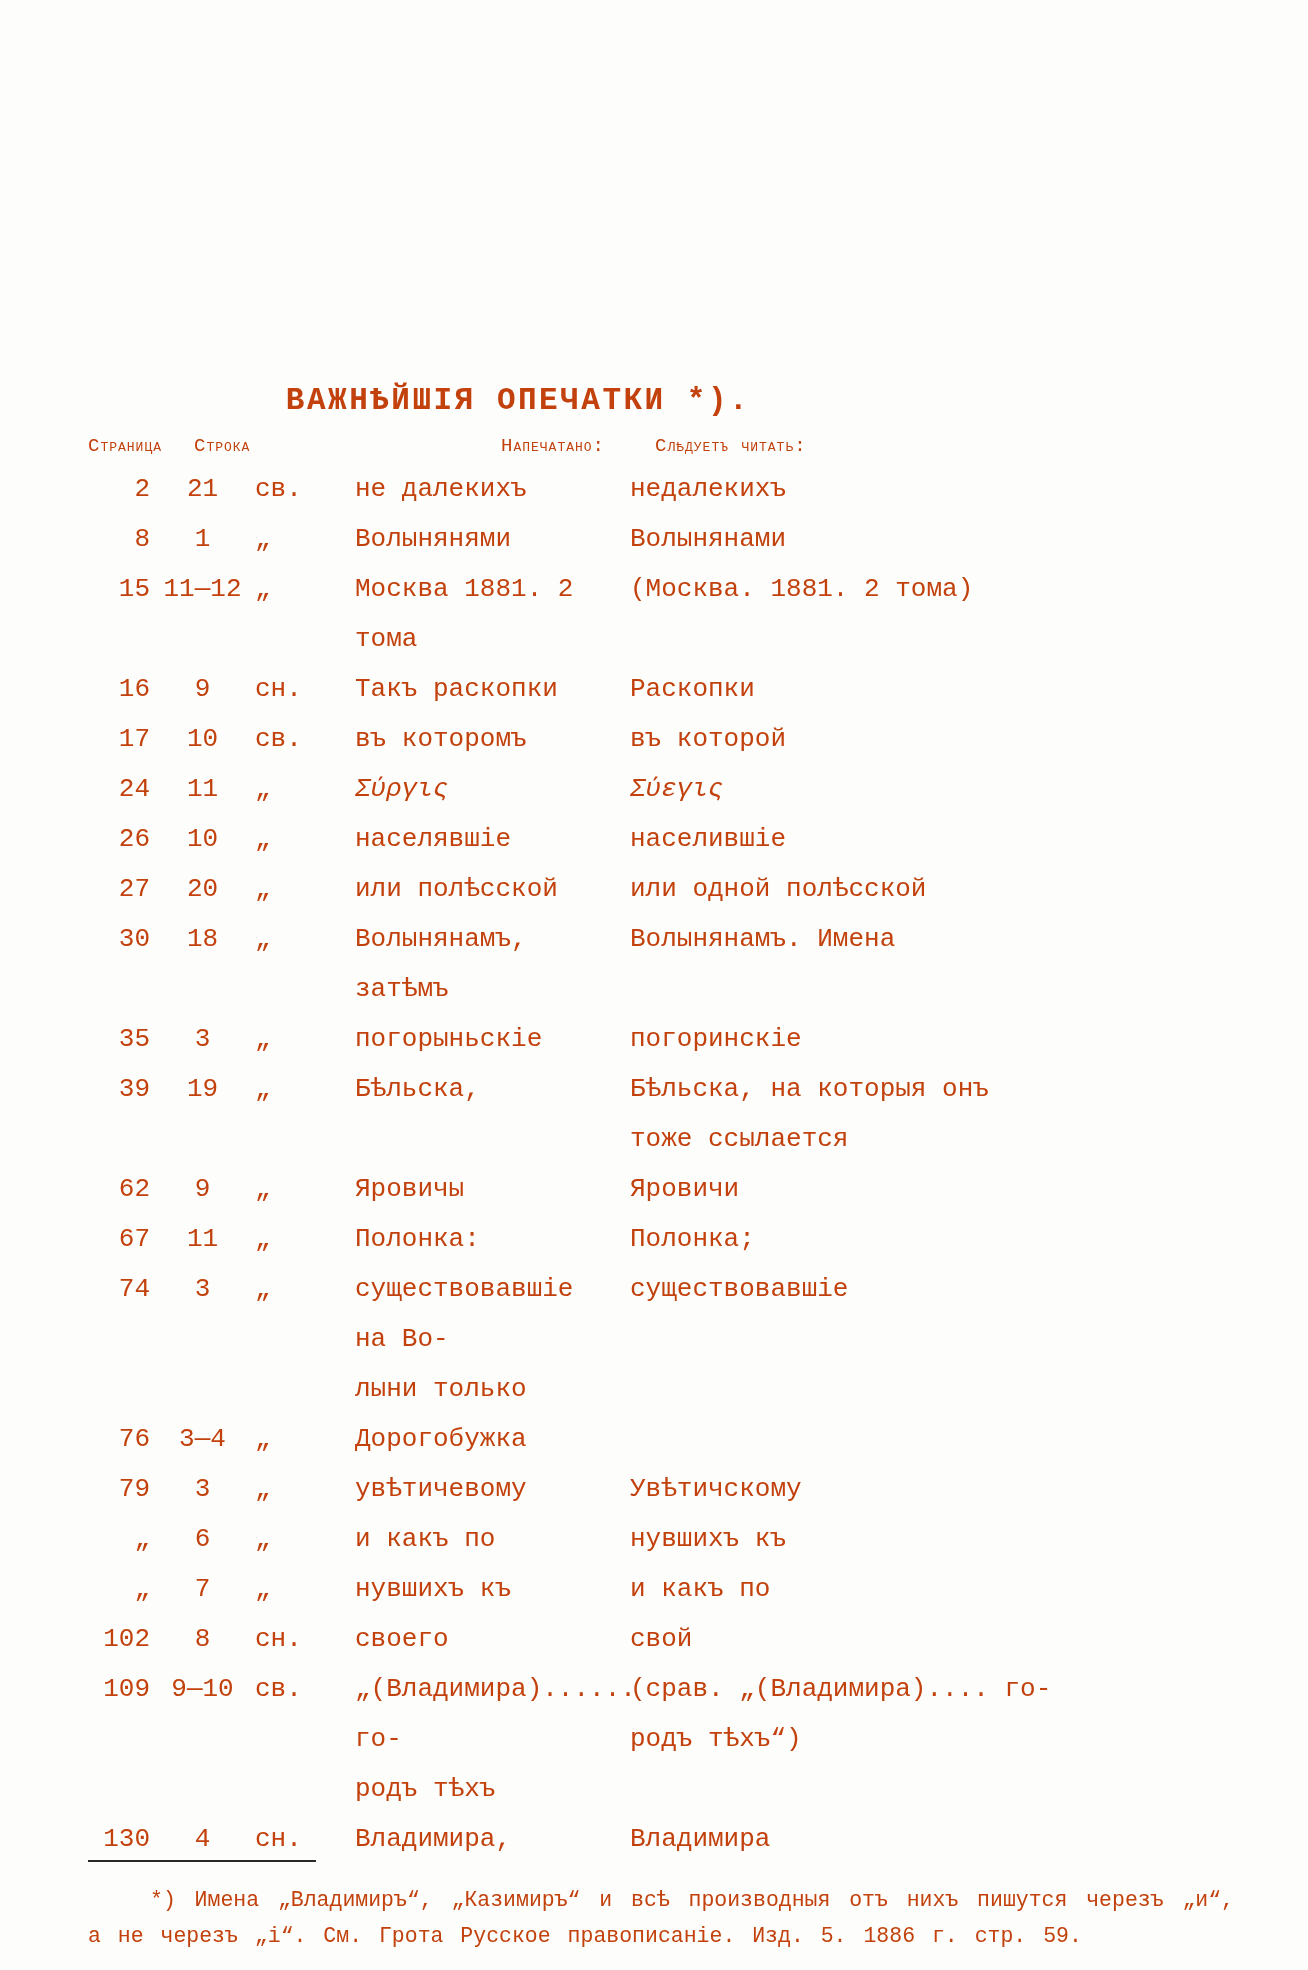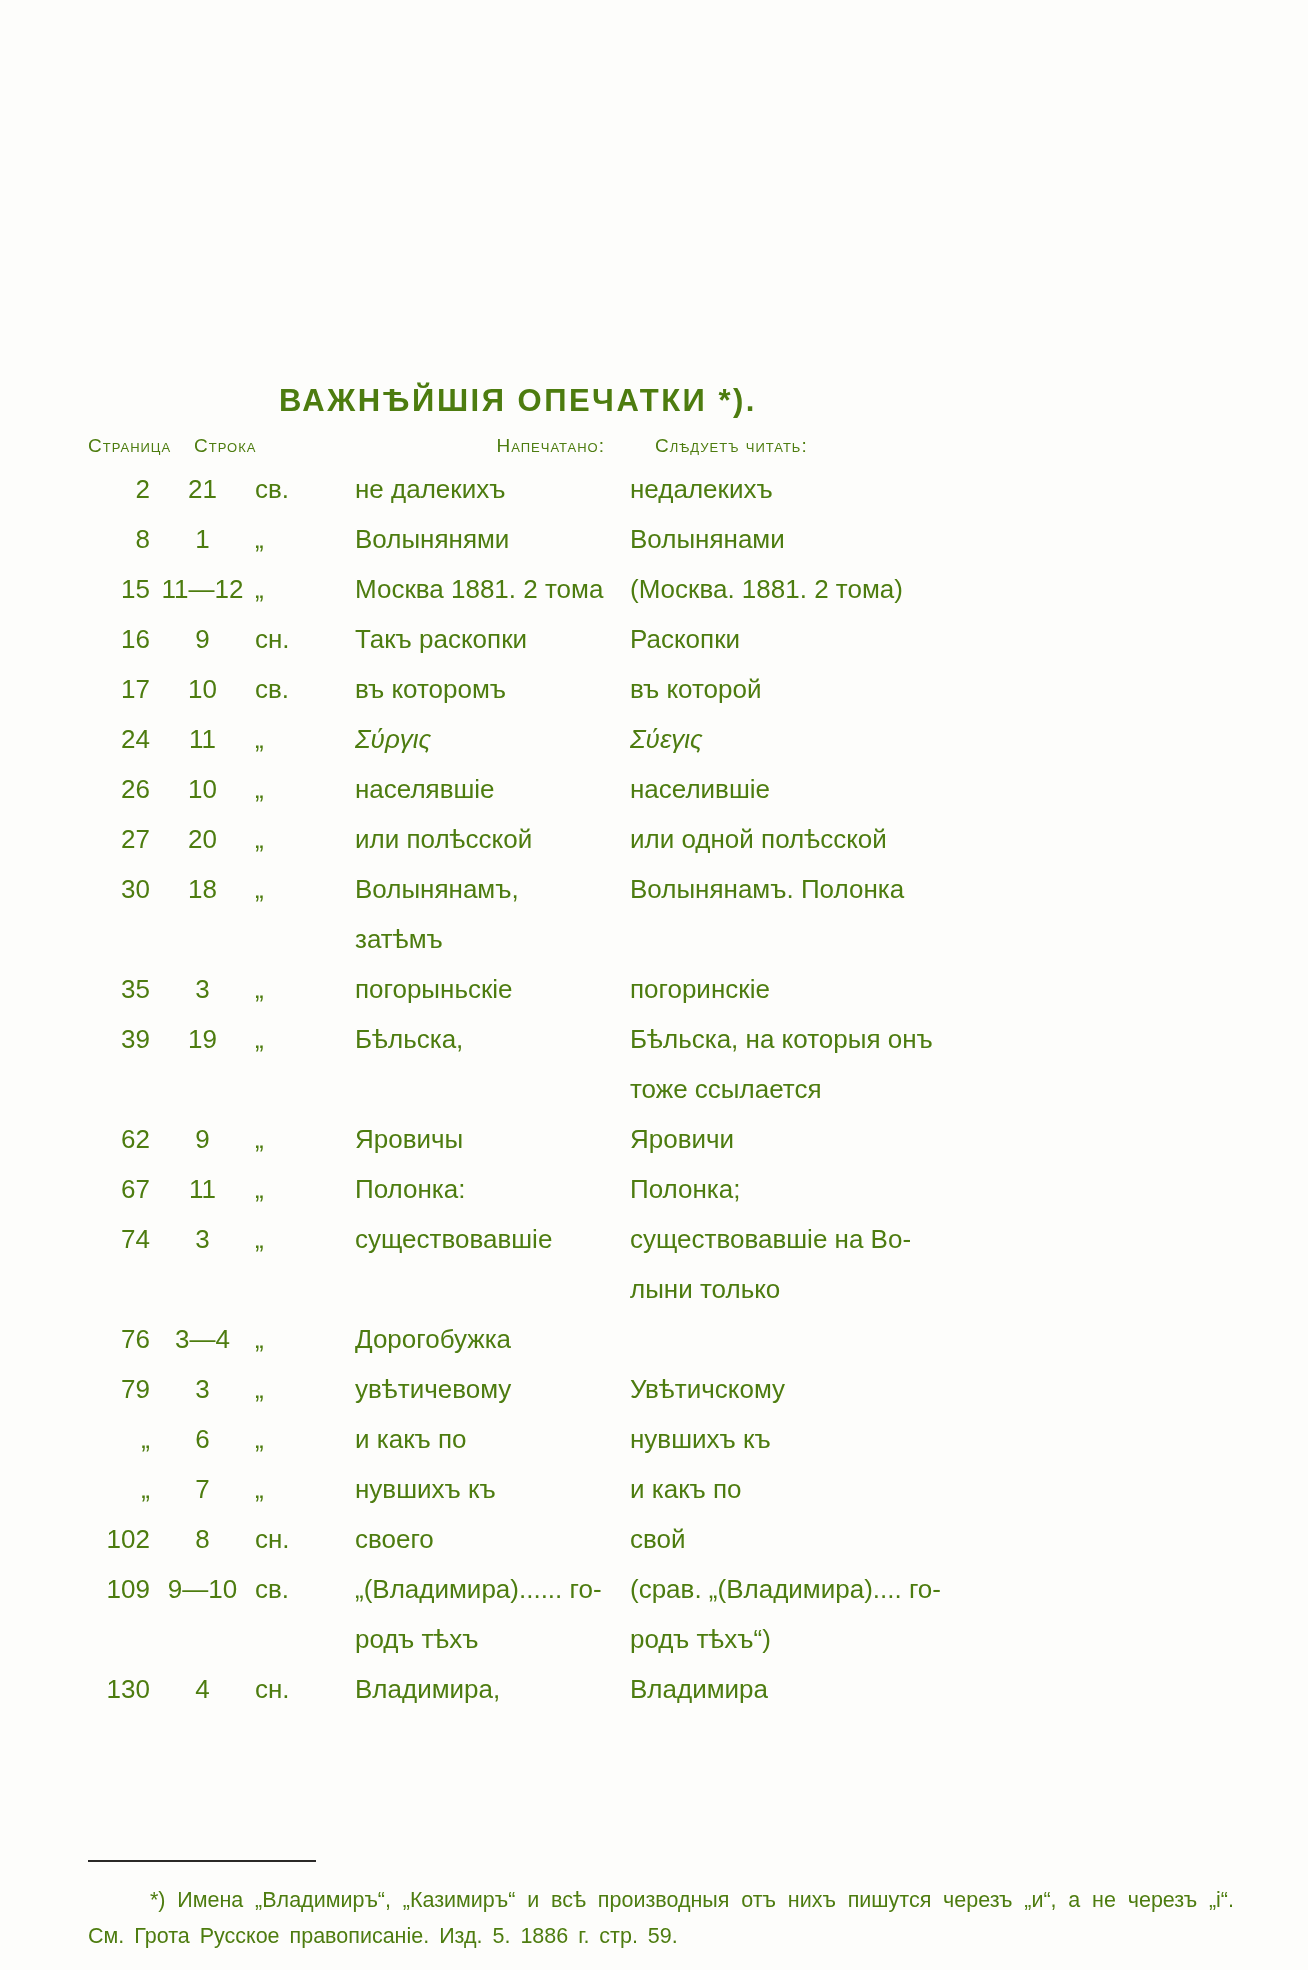--- a/index.html
+++ b/index.html
@@ -6,22 +6,22 @@
     margin: 0;
     padding: 0;
     background: #f4f3f0;
   }
   .page {
     position: relative;
     width: 1308px;
     height: 1970px;
     margin: 0 auto;
     background: #fdfdfb;
-    color: #4d7c0f;
-    font-family: Liberation Sans, sans-serif;
+    color: #c2410c;
+    font-family: Liberation Mono, monospace;
     overflow: hidden;
   }
   .title {
     position: absolute;
     top: 383px;
     left: 88px;
     width: 860px;
     margin: 0;
     font-size: 31px;
     font-weight: bold;
@@ -161,21 +161,21 @@
     <div class="td c-dir">„</div>
     <div class="td c-printed">или полѣсской</div>
     <div class="td c-correct">или одной полѣсской</div>
   </div>
 
   <div class="tr">
     <div class="td c-page">30</div>
     <div class="td c-line">18</div>
     <div class="td c-dir">„</div>
     <div class="td c-printed">Волынянамъ, затѣмъ</div>
-    <div class="td c-correct">Волынянамъ. Полонка</div>
+    <div class="td c-correct">Волынянамъ. Имена</div>
   </div>
 
   <div class="tr">
     <div class="td c-page">35</div>
     <div class="td c-line">3</div>
     <div class="td c-dir">„</div>
     <div class="td c-printed">погорыньскіе</div>
     <div class="td c-correct">погоринскіе</div>
   </div>
 
@@ -201,23 +201,23 @@
     <div class="td c-line">11</div>
     <div class="td c-dir">„</div>
     <div class="td c-printed">Полонка:</div>
     <div class="td c-correct">Полонка;</div>
   </div>
 
   <div class="tr">
     <div class="td c-page">74</div>
     <div class="td c-line">3</div>
     <div class="td c-dir">„</div>
-    <div class="td c-printed">существовавшіе</div>
     <div class="td c-correct">существовавшіе на Во-
 лыни только</div>
+    <div class="td c-printed">существовавшіе</div>
   </div>
 
   <div class="tr">
     <div class="td c-page">76</div>
     <div class="td c-line">3—4</div>
     <div class="td c-dir">„</div>
     <div class="td c-printed">Дорогобужка</div>
   </div>
 
   <div class="tr">

